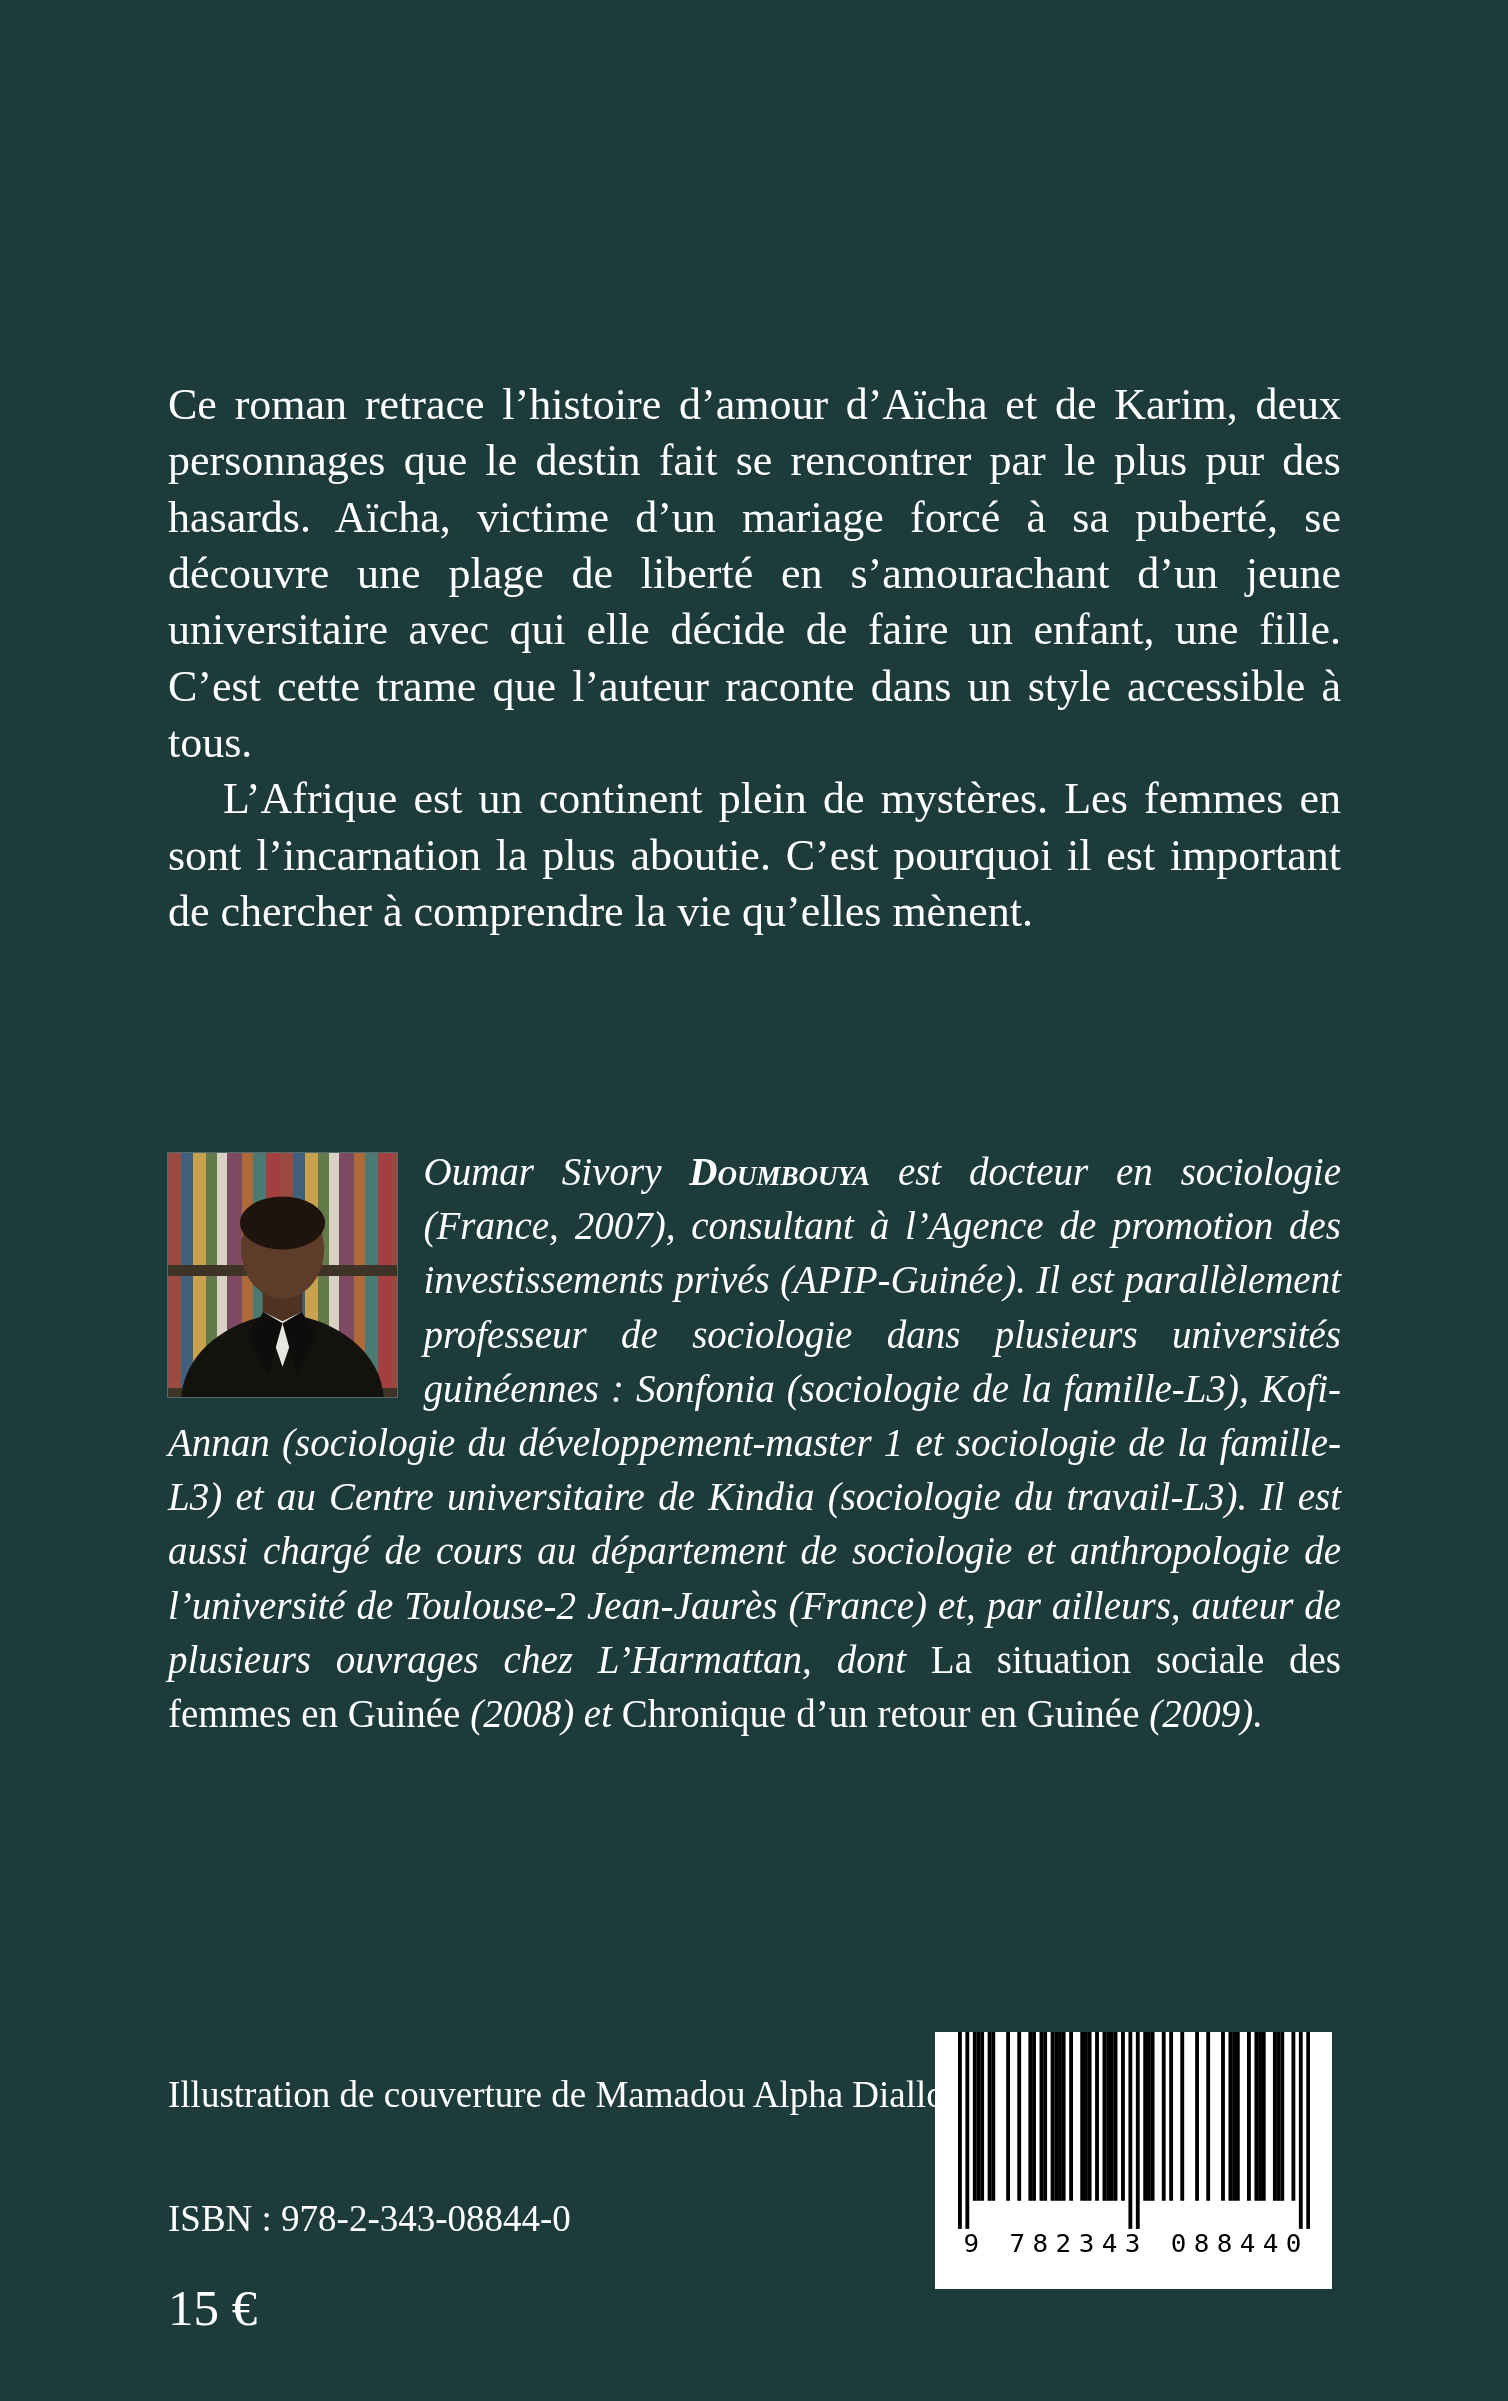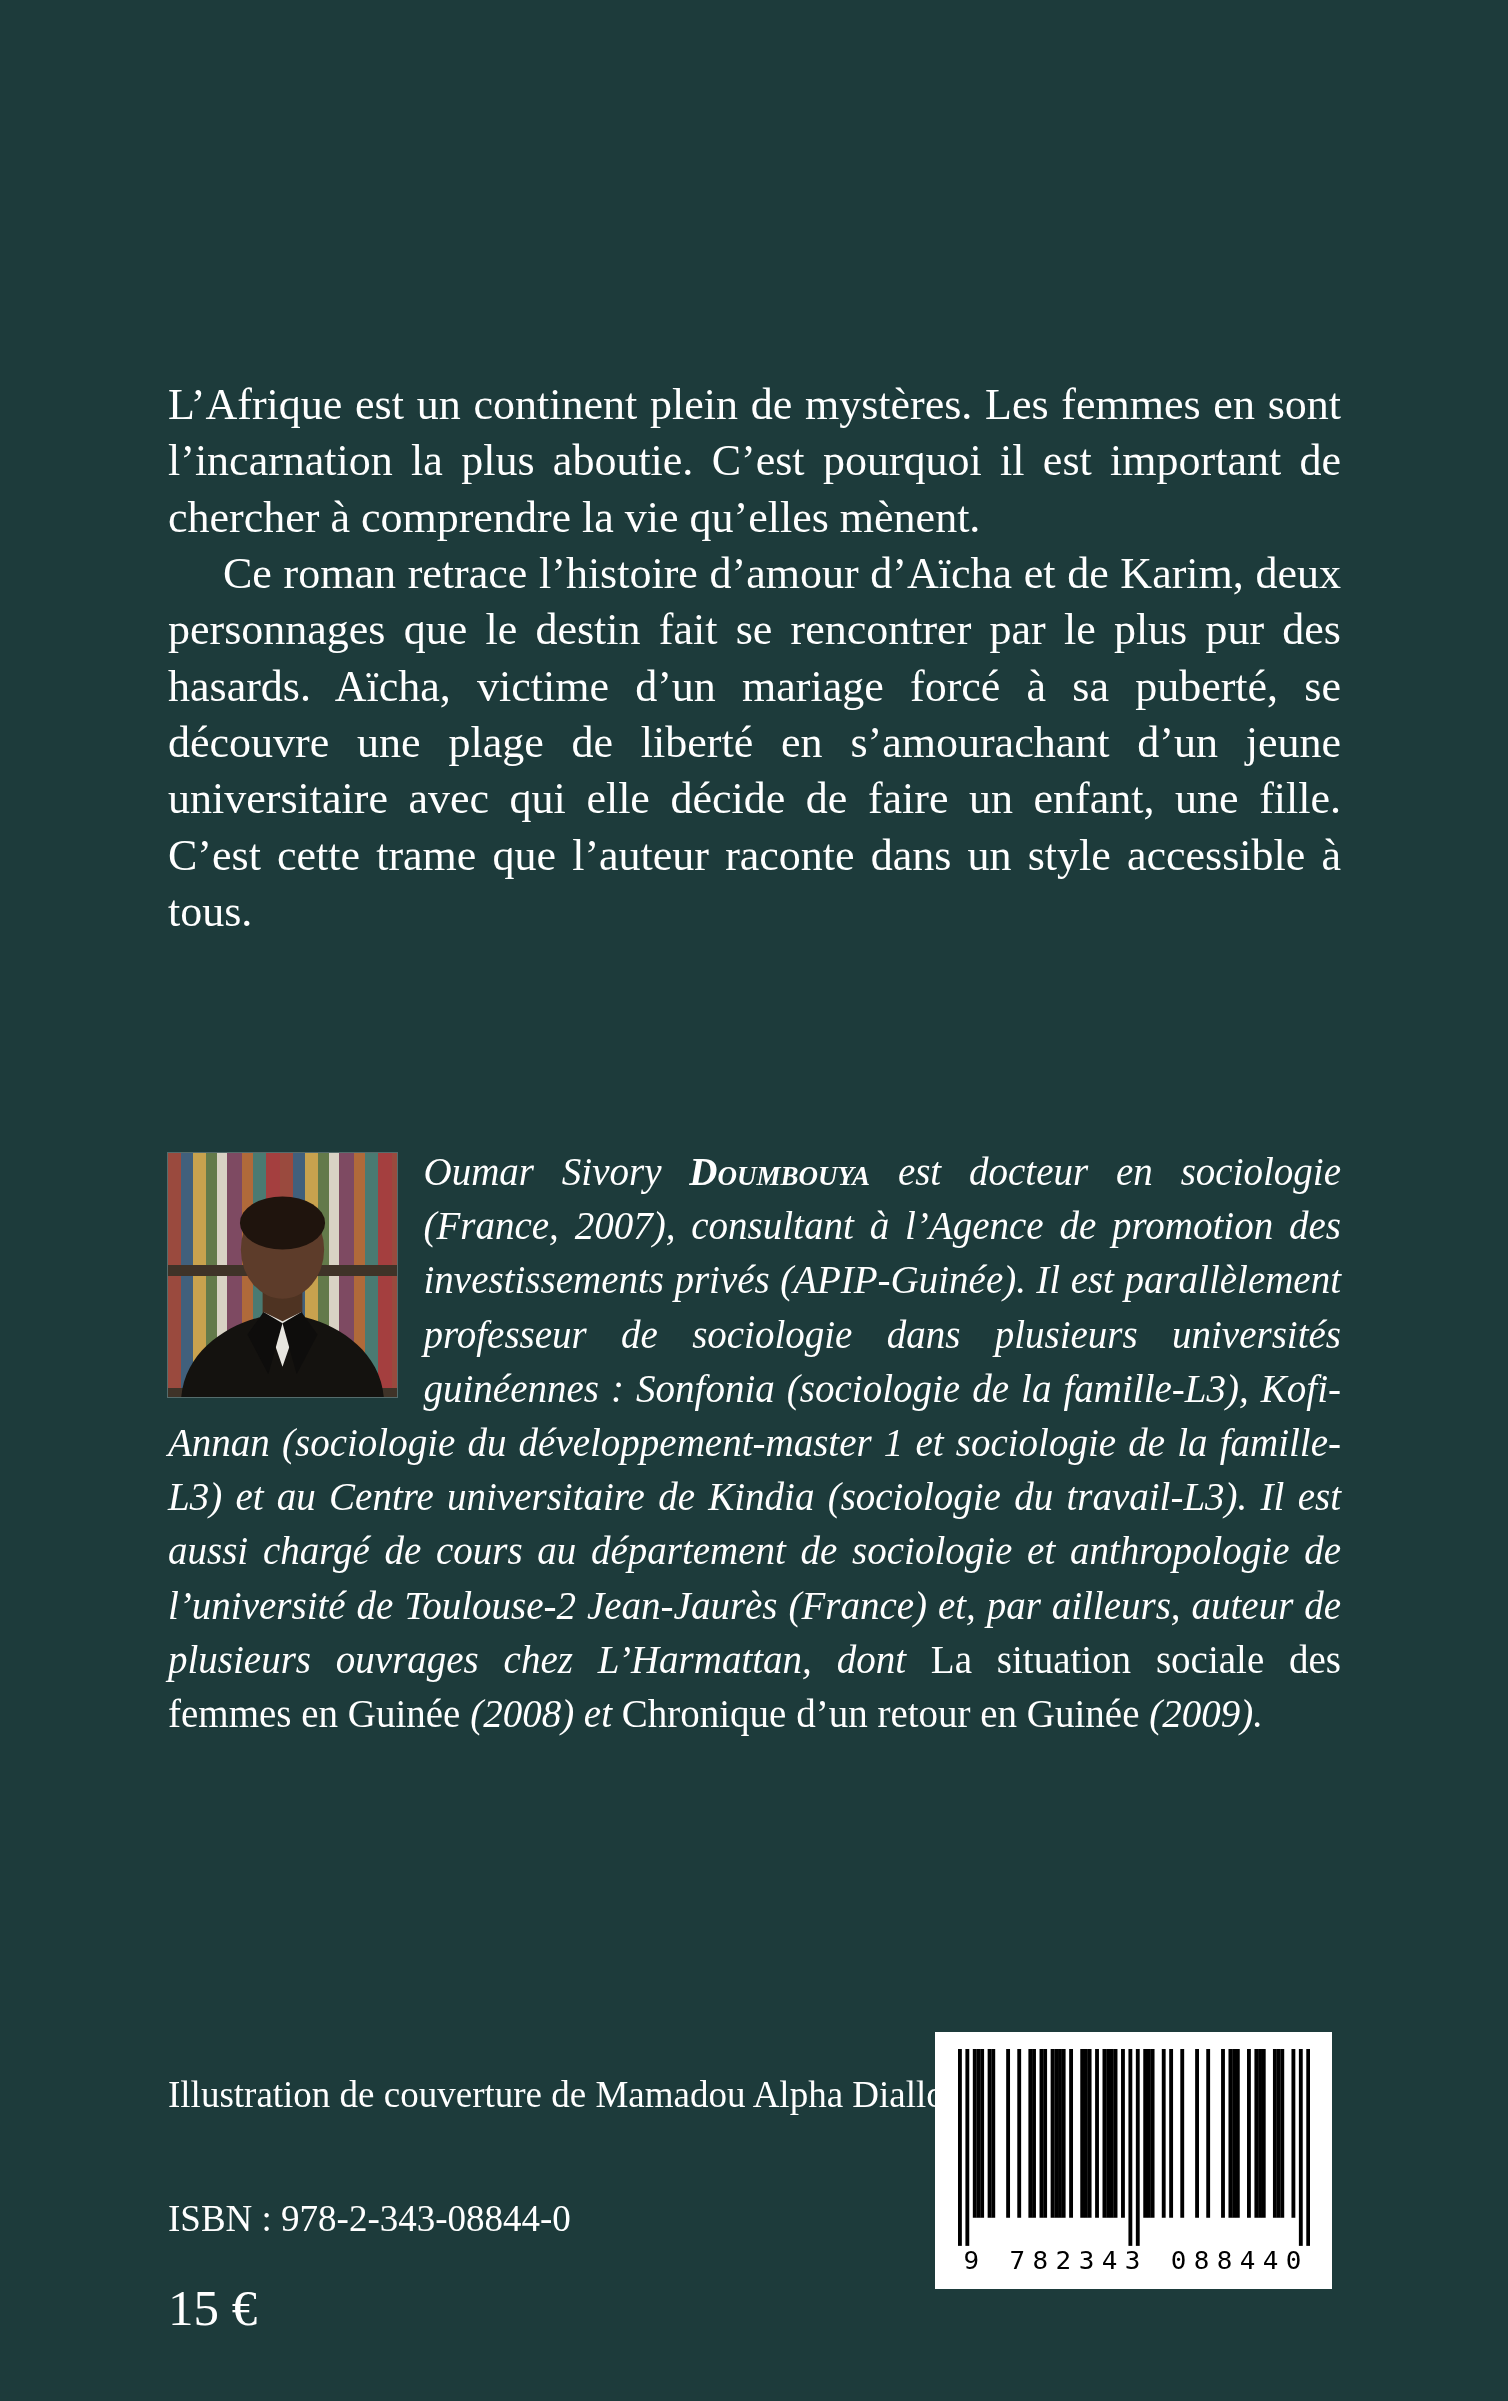--- a/index.html
+++ b/index.html
@@ -90,40 +90,39 @@
     font-size: 51px;
   }
   .barcode-box {
     position: absolute;
     left: 935px; top: 2032px;
     width: 397px; height: 257px;
     background: var(--c-barcode-bg, #ffffff);
     display: flex;
     justify-content: center;
     align-items: flex-start;
-    padding-top: 17px;
   }
   .barcode-box svg { display: block; }
   .barcode-box rect { fill: var(--c-barcode-ink, #000000); }
   .barcode-number-text {
     fill: var(--c-barcode-ink, #000000);
     font-family: "DejaVu Sans Mono", monospace;
     font-size: 7px;
     letter-spacing: 2px;
   }
 </style>
 </head>
 <body>
 
 <div class="page">
 
 
   <div class="synopsis">
+    <p>Ce roman retrace l’histoire d’amour d’Aïcha et de Karim, deux personnages que le destin fait se rencontrer par le plus pur des hasards. Aïcha, victime d’un mariage forcé à sa puberté, se découvre une plage de liberté en s’amourachant d’un jeune universitaire avec qui elle décide de faire un enfant, une fille. C’est cette trame que l’auteur raconte dans un style accessible à tous.</p>
     <p>L’Afrique est un continent plein de mystères. Les femmes en sont l’incarnation la plus aboutie. C’est pourquoi il est important de chercher à comprendre la vie qu’elles mènent.</p>
-    <p>Ce roman retrace l’histoire d’amour d’Aïcha et de Karim, deux personnages que le destin fait se rencontrer par le plus pur des hasards. Aïcha, victime d’un mariage forcé à sa puberté, se découvre une plage de liberté en s’amourachant d’un jeune universitaire avec qui elle décide de faire un enfant, une fille. C’est cette trame que l’auteur raconte dans un style accessible à tous.</p>
   </div>
 
   <div class="bio">
     <div class="photo">
       <svg viewBox="0 0 242 258" preserveAspectRatio="none">
 
         <path d="M14,258 C18,212 58,184 96,174 L146,174 C184,184 224,212 228,258 Z" fill="#14120f"></path>
         <rect x="100" y="126" width="42" height="52" fill="#4e3322"></rect>
         <ellipse cx="121" cy="102" rx="44" ry="52" fill="#5d3c2a"></ellipse>
         <ellipse cx="121" cy="74" rx="45" ry="28" fill="#1f140d"></ellipse>

